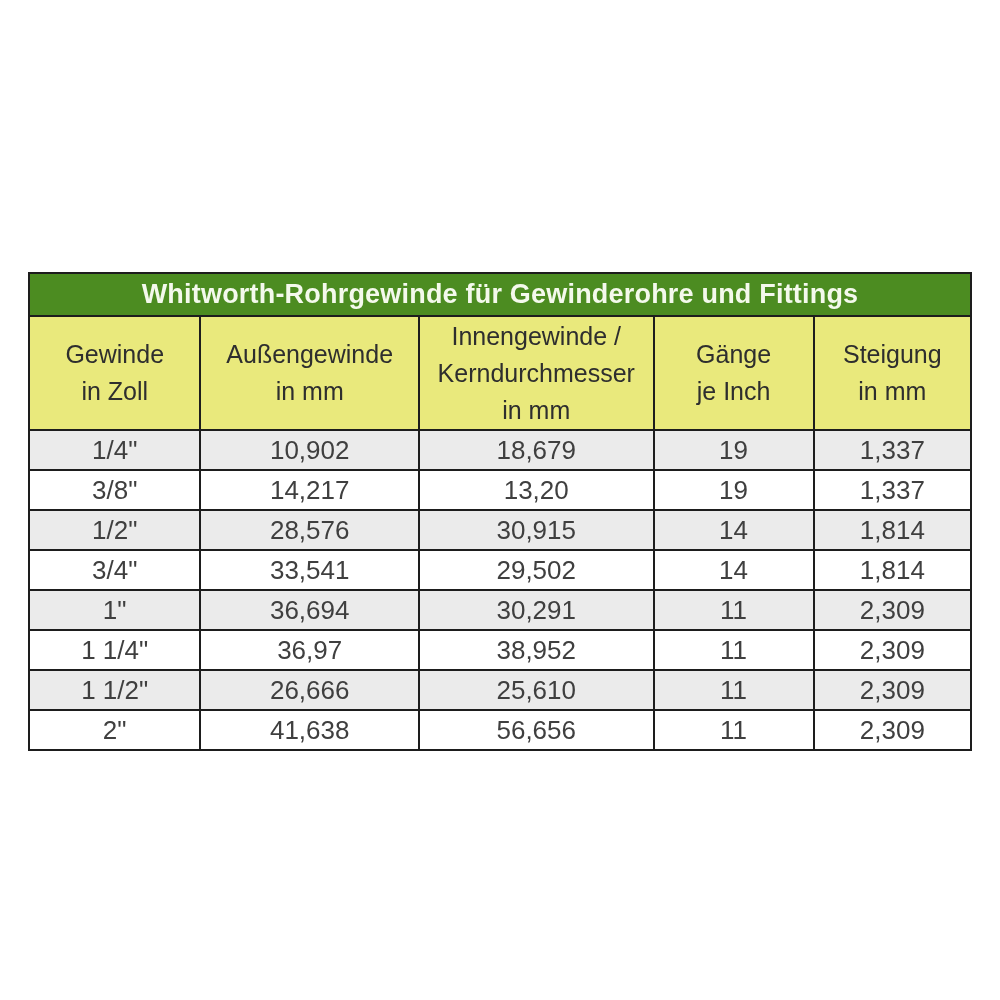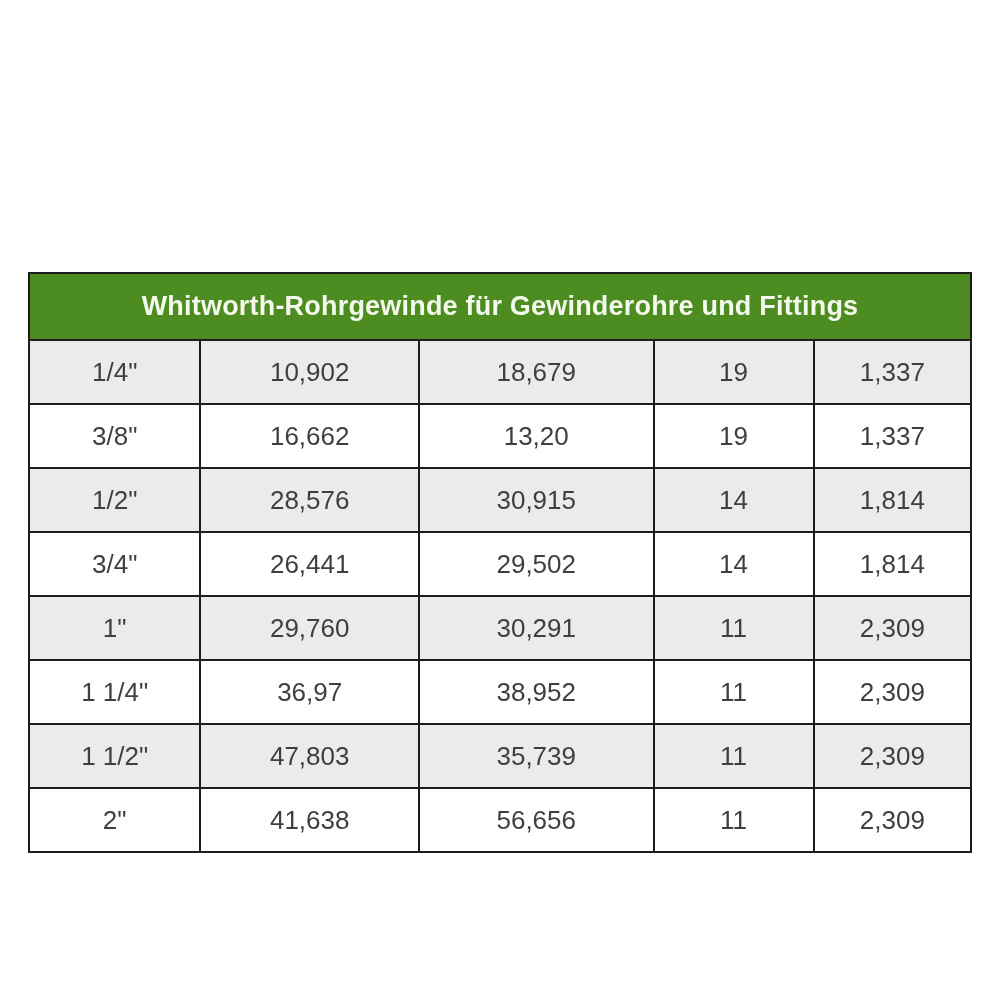--- a/index.html
+++ b/index.html
@@ -18,21 +18,21 @@
   }
   table.thread-table {
     width: 100%;
     border-collapse: collapse;
     table-layout: fixed;
   }
   table.thread-table td, table.thread-table th {
     border: 2px solid #1d1d1d;
     text-align: center;
     vertical-align: middle;
-    padding: 12px;
+    padding: 0;
   }
   .title-cell {
     background: #4c8c21;
     color: #f4f9ec;
     font-size: 27px;
     font-weight: bold;
     height: 41px;
     letter-spacing: 0.2px;
   }
   .header-cell {
@@ -62,66 +62,79 @@
       <col style="width:18.2%">
       <col style="width:23.2%">
       <col style="width:24.9%">
       <col style="width:17.0%">
       <col style="width:16.7%">
     </colgroup>
     <tbody>
       <tr>
         <td class="title-cell" colspan="5">Whitworth-Rohrgewinde für Gewinderohre und Fittings</td>
       </tr>
+      <tr>
+        <td class="header-cell">Gewinde
+in Zoll</td>
+        <td class="header-cell">Außengewinde
+in mm</td>
+        <td class="header-cell">Innengewinde /
+Kerndurchmesser
+in mm</td>
+        <td class="header-cell">Gänge
+je Inch</td>
+        <td class="header-cell">Steigung
+in mm</td>
+      </tr>
       <tr class="data-row row-shaded">
         <td>1/4"</td>
         <td>10,902</td>
         <td>18,679</td>
         <td>19</td>
         <td>1,337</td>
       </tr>
       <tr class="data-row row-plain">
         <td>3/8"</td>
-        <td>16,662</td>
+        <td>14,217</td>
         <td>13,20</td>
         <td>19</td>
         <td>1,337</td>
       </tr>
       <tr class="data-row row-shaded">
         <td>1/2"</td>
         <td>28,576</td>
         <td>30,915</td>
         <td>14</td>
         <td>1,814</td>
       </tr>
       <tr class="data-row row-plain">
         <td>3/4"</td>
-        <td>26,441</td>
+        <td>33,541</td>
         <td>29,502</td>
         <td>14</td>
         <td>1,814</td>
       </tr>
       <tr class="data-row row-shaded">
         <td>1"</td>
-        <td>29,760</td>
+        <td>36,694</td>
         <td>30,291</td>
         <td>11</td>
         <td>2,309</td>
       </tr>
       <tr class="data-row row-plain">
         <td>1 1/4"</td>
         <td>36,97</td>
         <td>38,952</td>
         <td>11</td>
         <td>2,309</td>
       </tr>
       <tr class="data-row row-shaded">
         <td>1 1/2"</td>
-        <td>47,803</td>
-        <td>35,739</td>
+        <td>26,666</td>
+        <td>25,610</td>
         <td>11</td>
         <td>2,309</td>
       </tr>
       <tr class="data-row row-plain">
         <td>2"</td>
         <td>41,638</td>
         <td>56,656</td>
         <td>11</td>
         <td>2,309</td>
       </tr>

